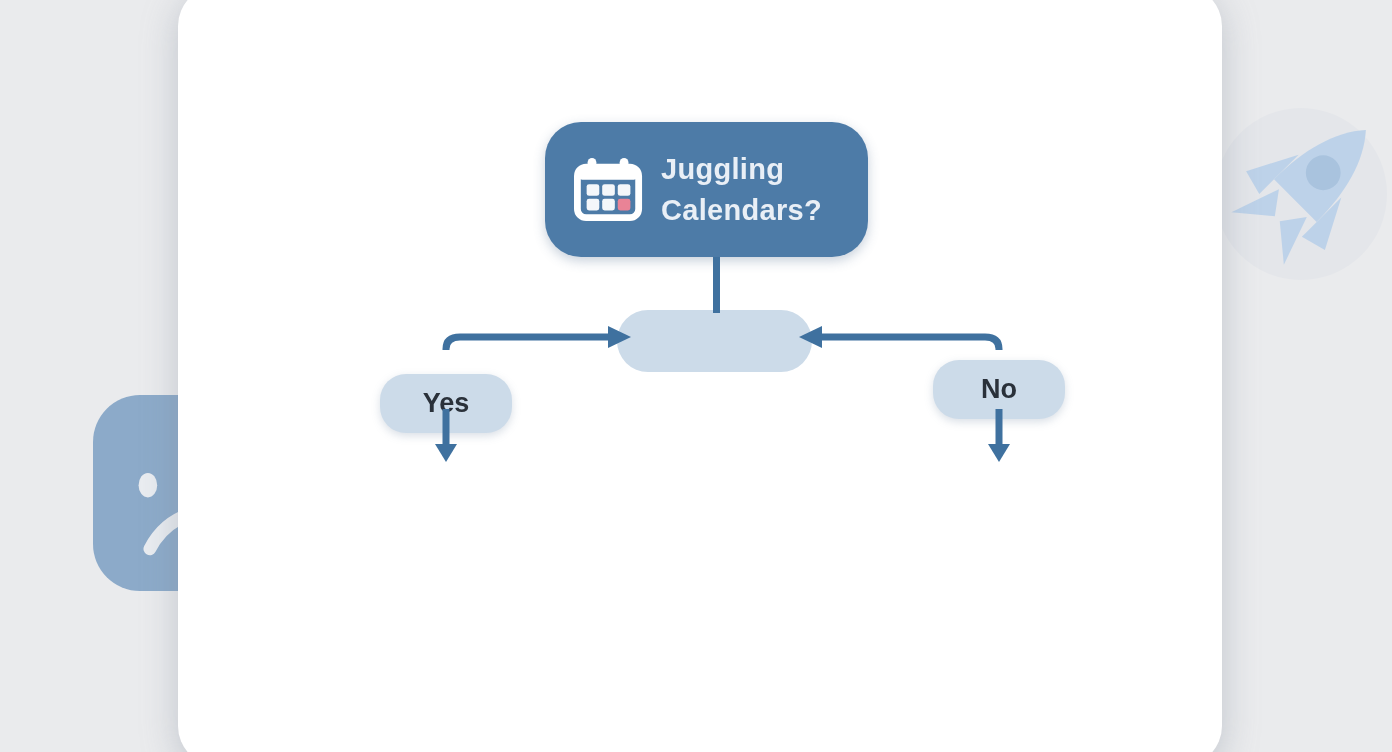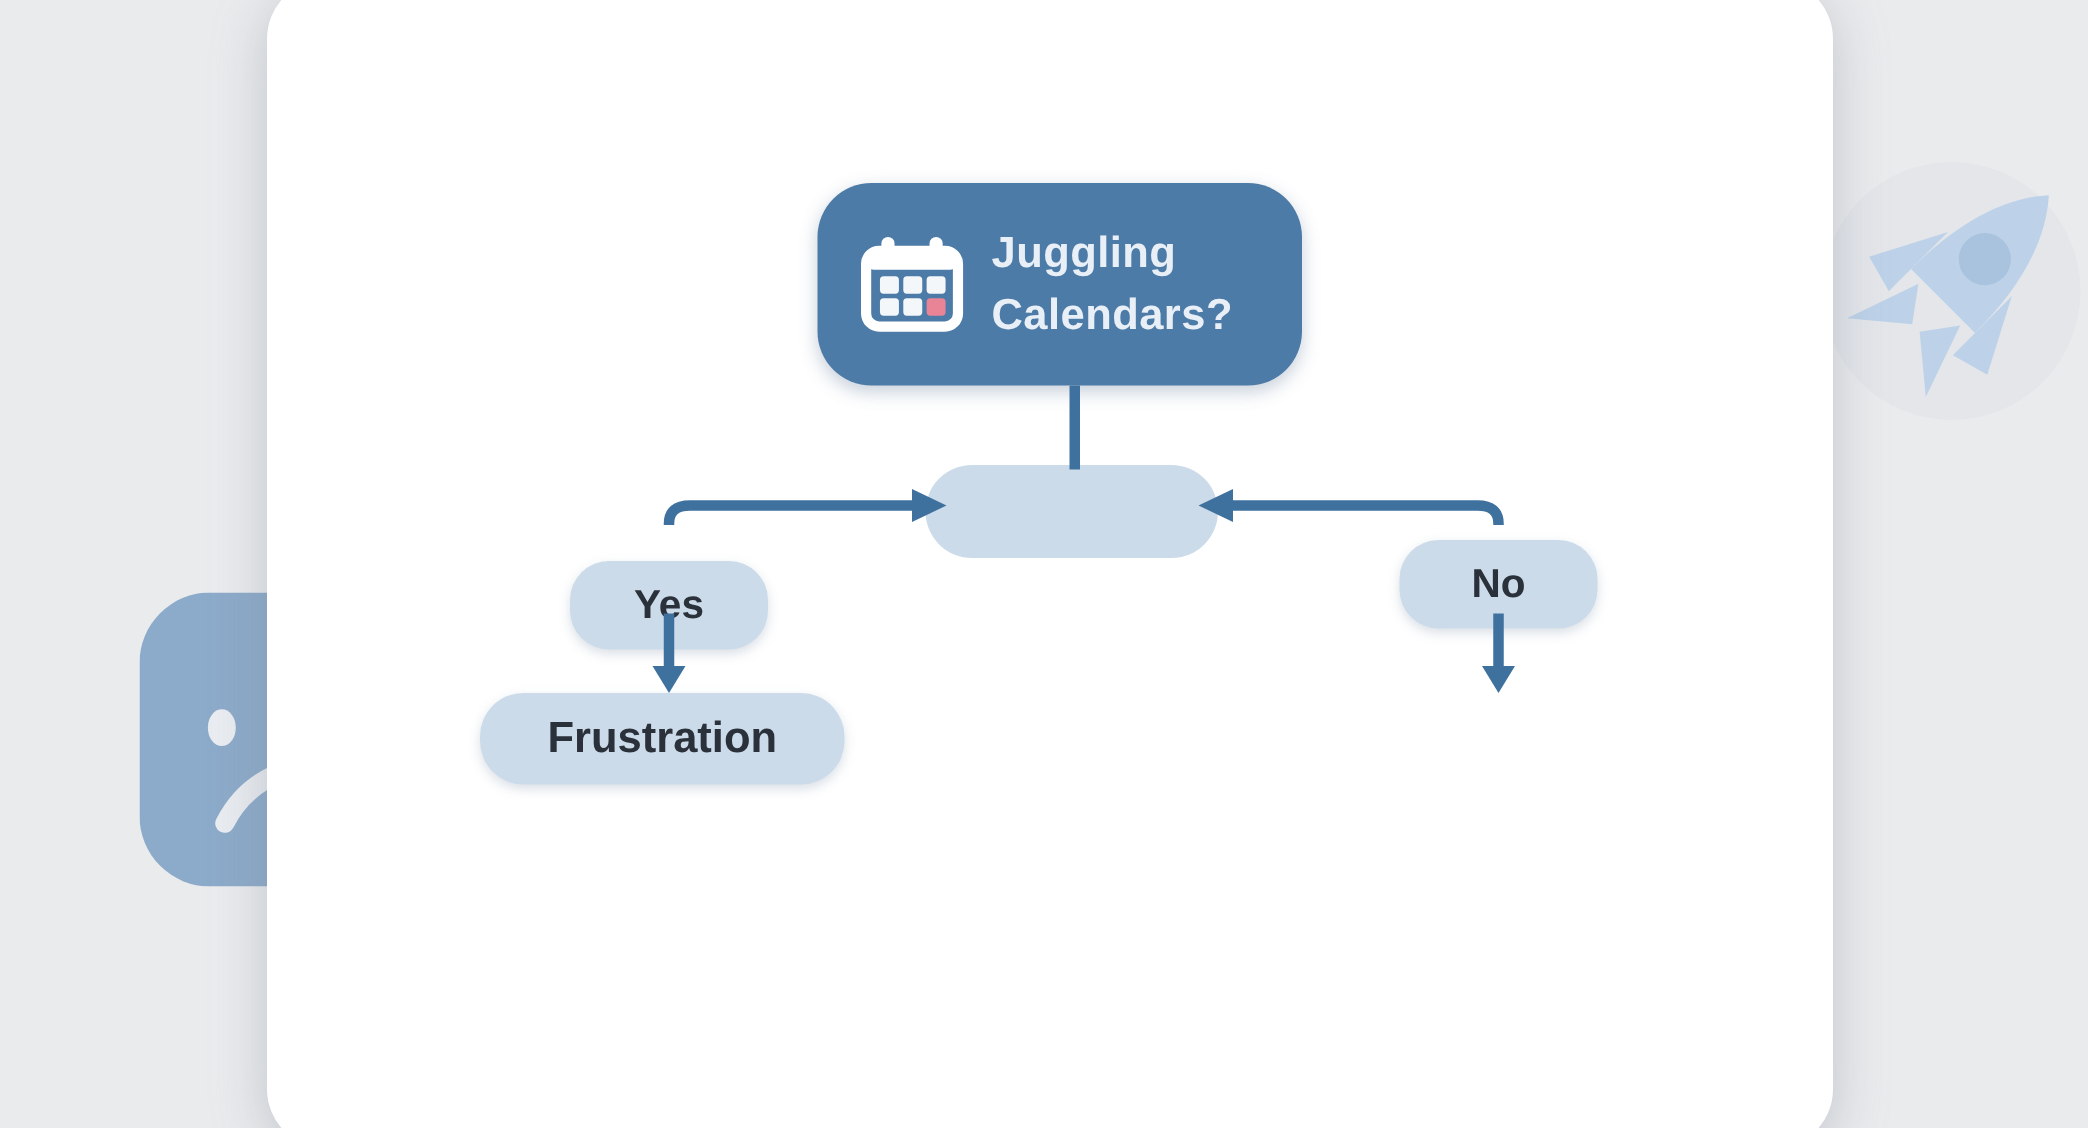--- a/index.html
+++ b/index.html
@@ -95,23 +95,20 @@
   <div class="node node-hub"></div>
 
   <div class="node node-yes">
     <span>Yes</span>
   </div>
 
   <div class="node node-no">
     <span>No</span>
   </div>
 
-  <div class="node node-frustration">
-    <span>Frustration</span>
-  </div>
 
 
   <svg class="connectors" width="1392" height="752" viewBox="0 0 1392 752" xmlns="http://www.w3.org/2000/svg">
 
     <path d="M716.5 257 L716.5 313"></path>
 
     <path d="M446 350 L446 349 Q446 337 460 337 L608 337"></path>
     <polygon points="608,326 631,337 608,348"></polygon>
 
     <path d="M999 350 L999 349 Q999 337 985 337 L822 337"></path>

